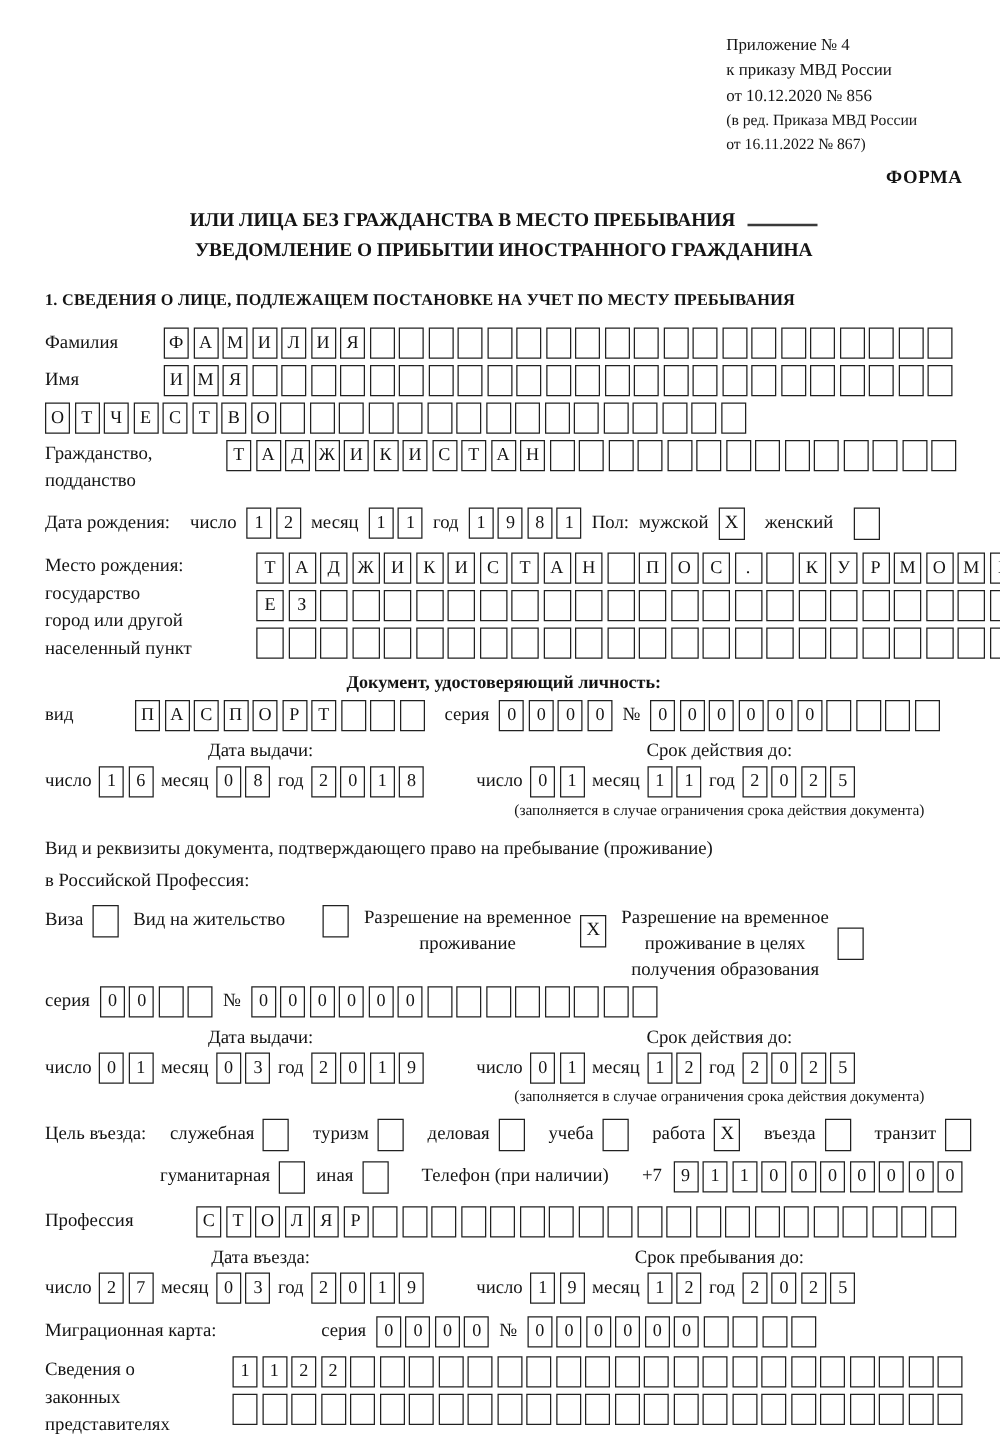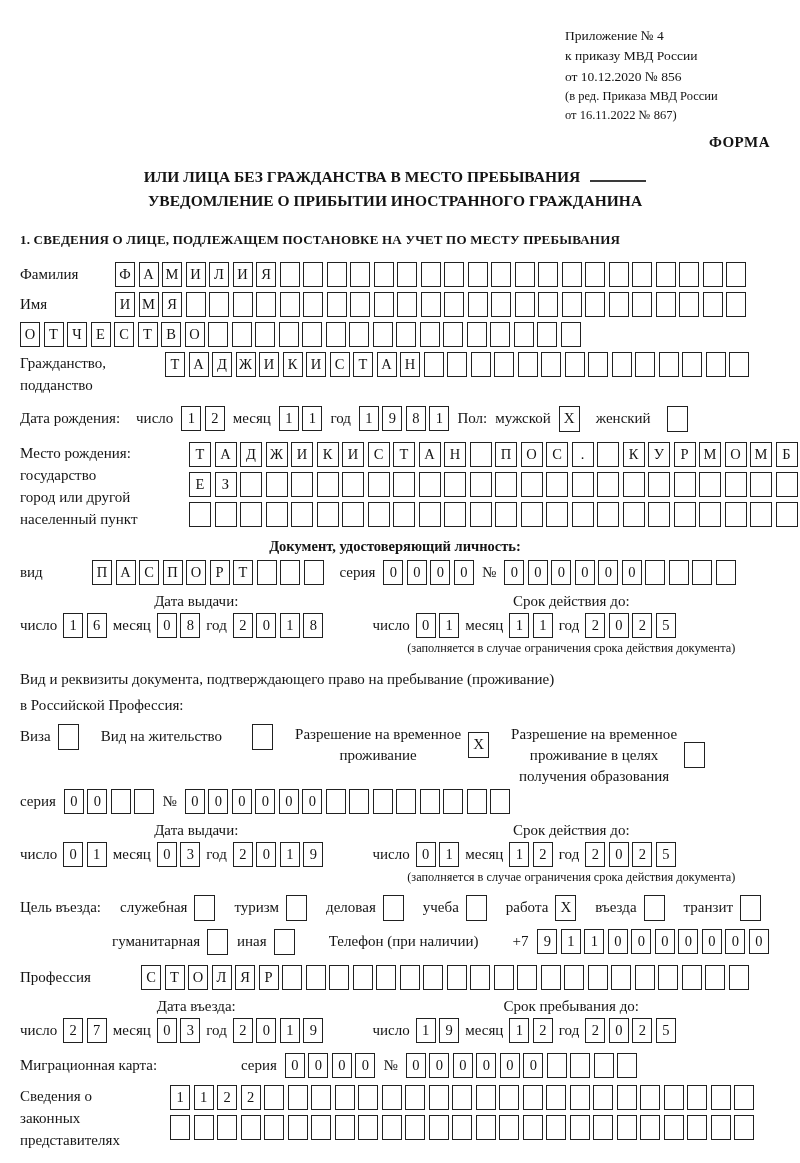--- a/index.html
+++ b/index.html
@@ -1,18 +1,18 @@
 <!DOCTYPE html>
 <html><head>
 <meta charset="utf-8">
 <style>
   html,body{margin:0;padding:0;background:#fff;}
   .page{
     position:relative;width:800px;height:1163px;box-sizing:border-box;
-    padding:26px 30px 10px 20px;background:#fff;color:#141414;
+    padding:26px 30px 10px 36px;background:#fff;color:#141414;
     font-family:"Liberation Serif","DejaVu Serif",serif;font-size:15px;
     overflow:hidden;
   }
   
   .hdr{margin-left:545px;line-height:1.5;font-size:13.5px;}
   .hdr .sub{font-size:12.5px;}
   .forma{text-align:right;font-weight:bold;font-size:15px;margin-top:10px;letter-spacing:.5px;}
   
   .title{text-align:center;font-weight:bold;font-size:15.5px;margin-top:14px;line-height:1.5;}
   .uline{display:inline-block;width:56px;height:11px;border-bottom:2.5px solid #3a3a3a;margin-left:10px;}
@@ -49,21 +49,21 @@
   .dates{display:flex;margin-top:8px;}
   .date-col{display:flex;flex-direction:column;}
   .date-col.left{width:47%;}
   .date-col.right{width:53%;}
   .date-head{text-align:center;font-size:15px;margin-bottom:3px;}
   .date-line{display:flex;align-items:center;gap:6px;}
   .date-note{font-size:12.3px;margin-top:3px;text-align:center;white-space:nowrap;}
   .plain{font-size:15px;line-height:26px;}
   .opt{display:flex;align-items:center;gap:7px;}
   .opt-col{display:flex;flex-direction:column;text-align:center;line-height:21px;}
-  .visa-row{display:flex;align-items:flex-start;gap:22px;margin-top:6px;}
+  .visa-row{display:flex;align-items:flex-start;gap:12px;margin-top:6px;}
   .mt10{margin-top:10px;}
   .mt14{margin-top:14px;}
 </style>
 </head>
 <body>
 
 <div class="page">
 
   <div class="hdr">
     <div>Приложение № 4</div>

